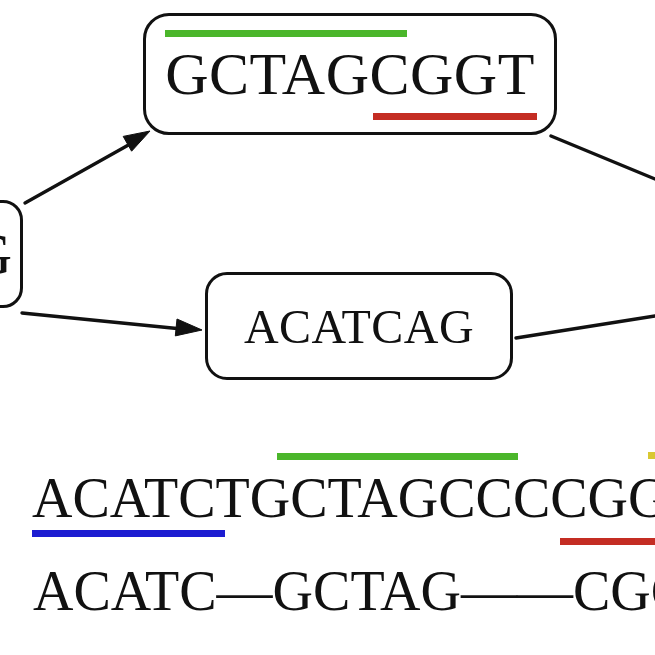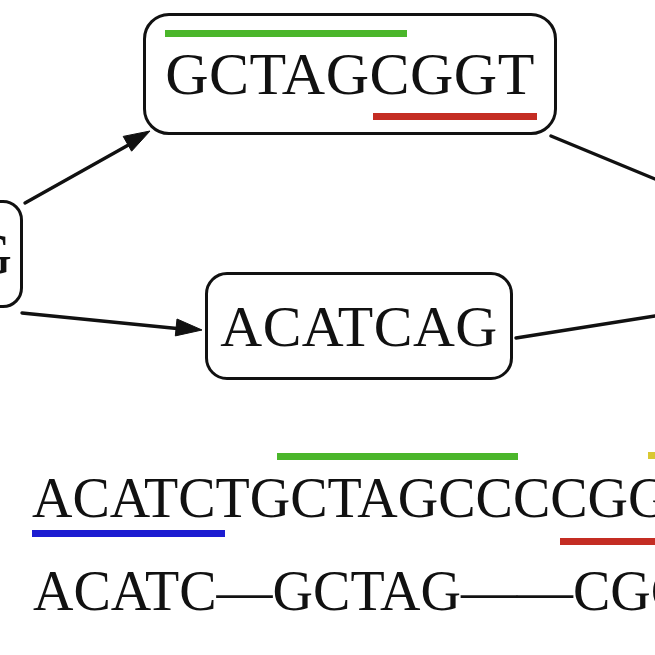--- a/index.html
+++ b/index.html
@@ -49,21 +49,21 @@
     left: 143px; top: 13px;
     width: 414px; height: 122px;
     border-radius: 26px;
     font-size: 60px;
     letter-spacing: 0.5px;
   }
   .node-middle {
     left: 205px; top: 272px;
     width: 308px; height: 108px;
     border-radius: 22px;
-    font-size: 58px;
+    font-size: 48px;
     letter-spacing: 0.5px;
   }
   .bar {
     position: absolute;
     height: 7px;
   }
   .bar-green-top  { left: 165px; top: 30px;  width: 242px; }
   .bar-red-top    { left: 373px; top: 113px; width: 164px; }
   .bar-green-row1 { left: 277px; top: 453px; width: 241px; }
   .bar-yellow-row1{ left: 648px; top: 452px; width: 7px;   }

